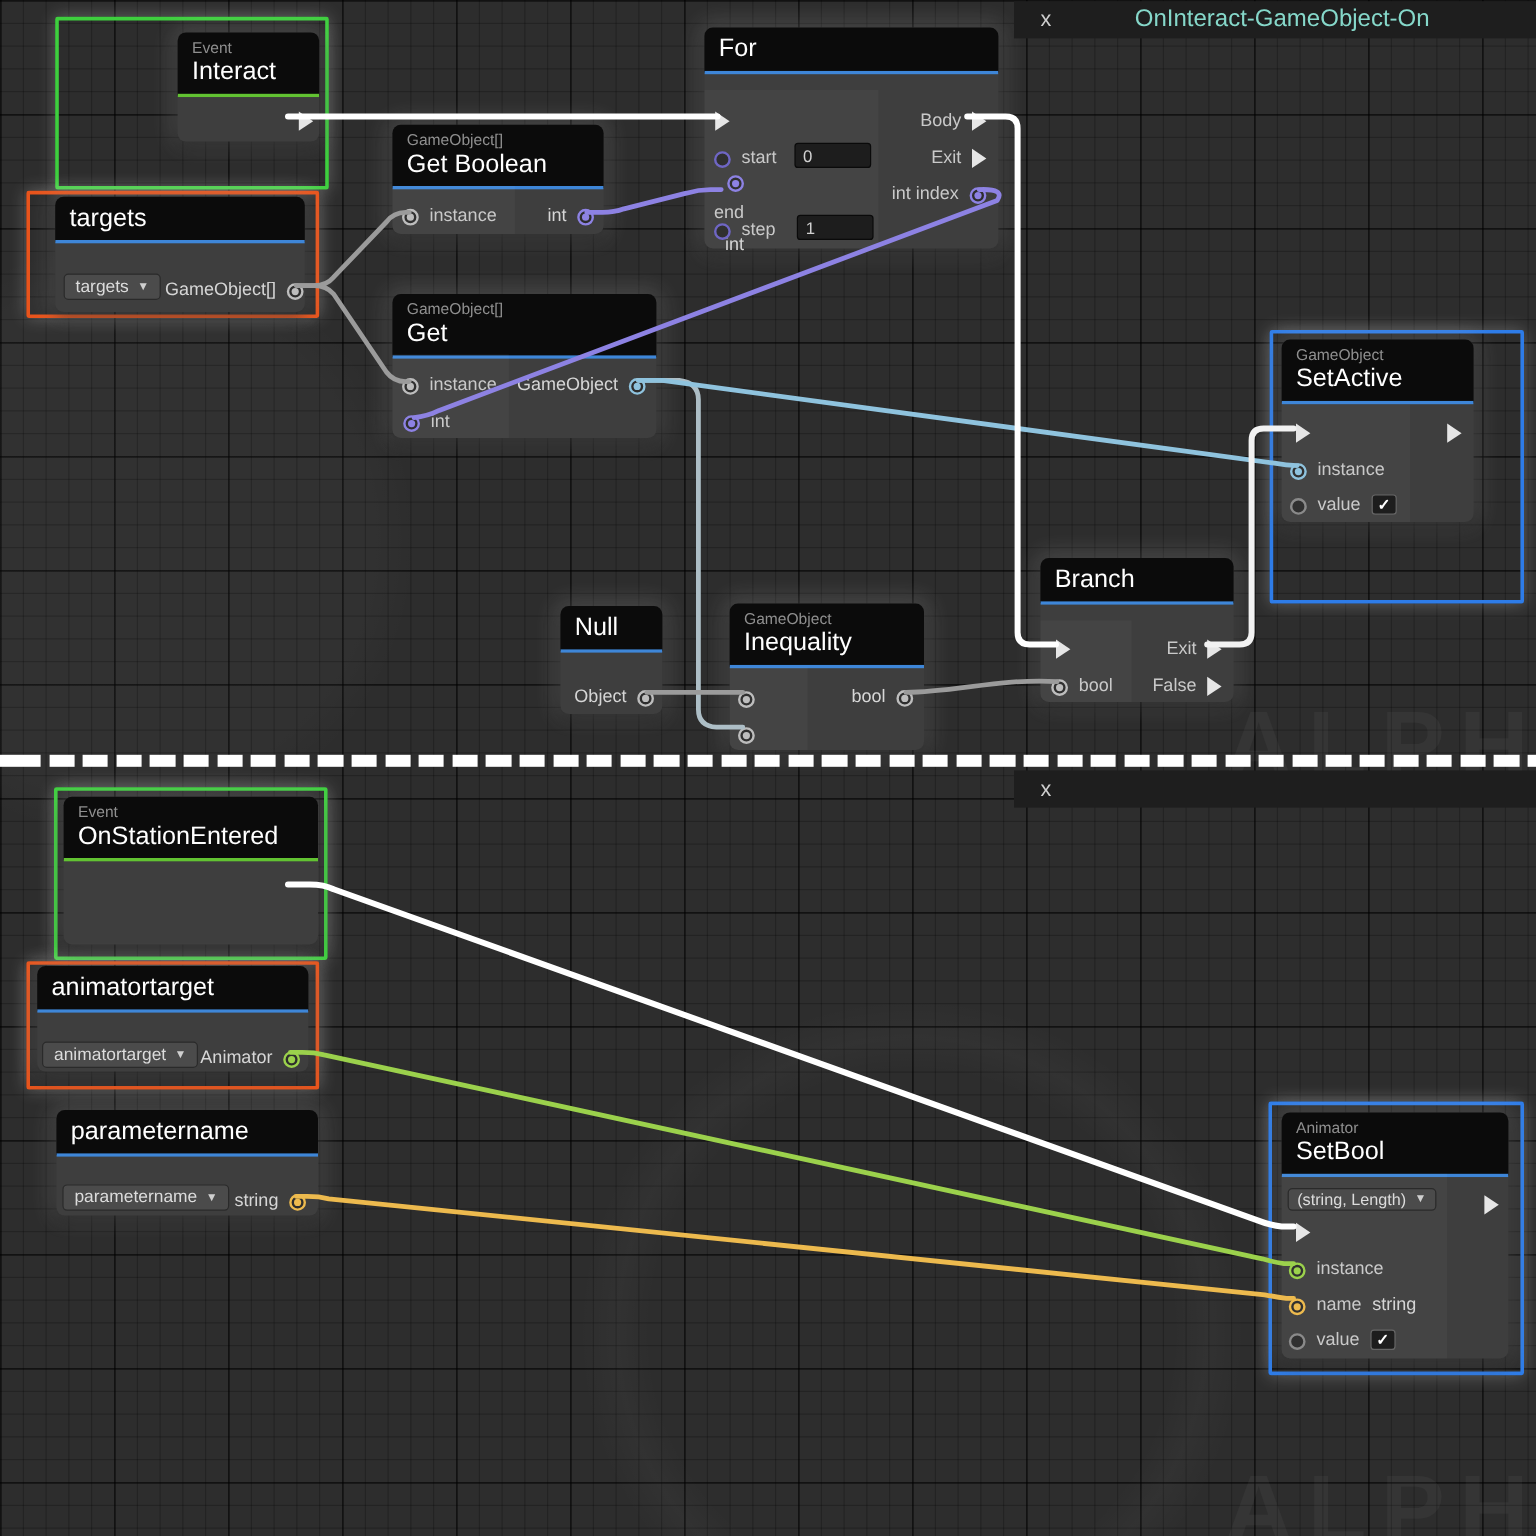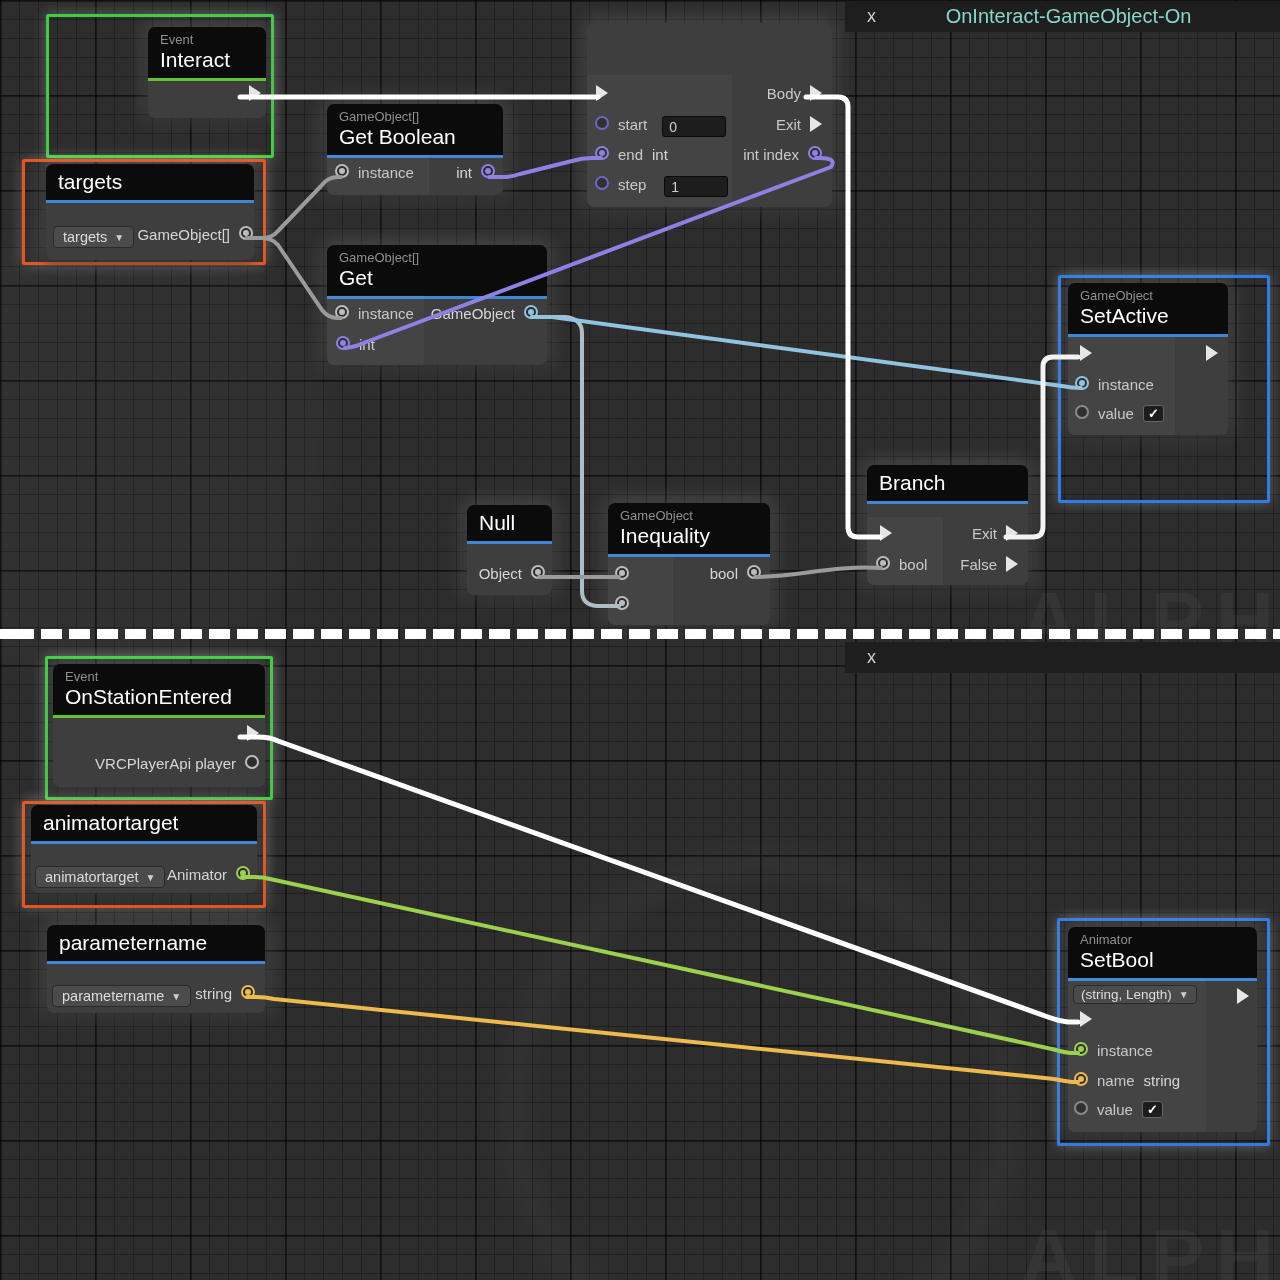--- a/index.html
+++ b/index.html
@@ -26,21 +26,21 @@
   .node{position:absolute;z-index:10;border-radius:7px;background:#3e3e3e;
     box-shadow:0 0 18px 5px rgba(235,235,235,0.16),0 5px 12px rgba(0,0,0,0.45);}
   .nhead{background:#0b0b0b;border-radius:7px 7px 0 0;padding:5px 12px 6px 12px;
     border-bottom:3px solid #3e86d8;}
   .nhead.ev{border-bottom-color:#62c332;}
   .kind{color:#8f8f8f;font-size:13px;line-height:15px;}
   .title{color:#fff;font-size:21px;line-height:25px;white-space:nowrap;}
   .nbody{position:absolute;left:0;right:0;bottom:0;border-radius:0 0 7px 7px;}
   .lcol{position:absolute;left:0;top:0;bottom:0;background:rgba(255,255,255,0.035);
     border-radius:0 0 0 7px;}
-  .row{position:absolute;display:flex;align-items:flex-start;gap:9px;height:24px;
+  .row{position:absolute;display:flex;align-items:flex-end;gap:9px;height:24px;
     transform:translateY(-50%);color:#c9c9c9;font-size:15px;white-space:nowrap;}
   .row .lbl{color:#c9c9c9;}
   .row .typ{color:#d6d6d6;}
   
   .port{box-sizing:border-box;width:14px;height:14px;border-radius:50%;
     border:2px solid var(--pc,#bbb);background:rgba(20,20,20,0.4);position:relative;flex:none;}
   .port.on::after{content:"";position:absolute;inset:2px;border-radius:50%;background:var(--pc,#bbb);}
   
   .flow{width:0;height:0;border-left:12px solid #e6e6e6;border-top:8px solid transparent;
     border-bottom:8px solid transparent;flex:none;}
@@ -121,31 +121,34 @@
         <span class="lbl">instance</span>
       </div>
       <div class="row" style="top:21px;right:8px;">
         <span class="typ">int</span>
         <span class="port on" style="--pc:#8d82e3;"></span>
       </div>
     </div>
   </div>
 
   <div class="node" style="left:587px;top:23px;width:245px;height:184px;">
+    <div class="nhead">
+      <div class="title">For</div>
+    </div>
     <div class="nbody" style="top:52px;">
         <div class="lcol" style="width:59%;"></div>
       <div class="row" style="top:22px;left:9px;">
           <span class="flow"></span>
         </div>
       <div class="row" style="top:53px;left:8px;">
         <span class="port" style="--pc:#6f66c4;"></span>
         <span class="lbl">start</span>
         <input class="tbox" style="margin-left: 6px;" value="0">
       </div>
-      <div class="row" style="top:83px;left:8px;">
+      <div class="row" style="top:83px;left:8px;flex-direction:column;">
         <span class="port on" style="--pc:#8d82e3;"></span>
         <span class="lbl">end</span>
         <span class="typ">int</span>
       </div>
       <div class="row" style="top:113px;left:8px;">
         <span class="port" style="--pc:#6f66c4;"></span>
         <span class="lbl">step</span>
         <input class="tbox" style="margin-left: 9px;" value="1">
       </div>
       <div class="row" style="top:22px;right:10px;">
@@ -263,29 +266,20 @@
         <span class="lbl">False</span>
         <span class="flow"></span>
       </div>
     </div>
   </div>
 
   <div class="node" style="left:53px;top:664px;width:212px;height:123px;">
     <div class="nhead ev">
       <div class="kind">Event</div>
       <div class="title">OnStationEntered</div>
-    </div>
-    <div class="nbody" style="top:53px;">
-      <div class="row" style="top:20px;right:6px;">
-          <span class="flow"></span>
-        </div>
-      <div class="row" style="top:50px;right:6px;">
-        <span class="typ">VRCPlayerApi player</span>
-        <span class="port" style="--pc:#bdbdbd;"></span>
-      </div>
     </div>
   </div>
 
   <div class="node" style="left:31px;top:805px;width:226px;height:88px;">
     <div class="nhead">
       <div class="title">animatortarget</div>
     </div>
     <div class="nbody" style="top:52px;">
       <div class="row" style="top:21px;left:4px;">
         <span class="dd">

